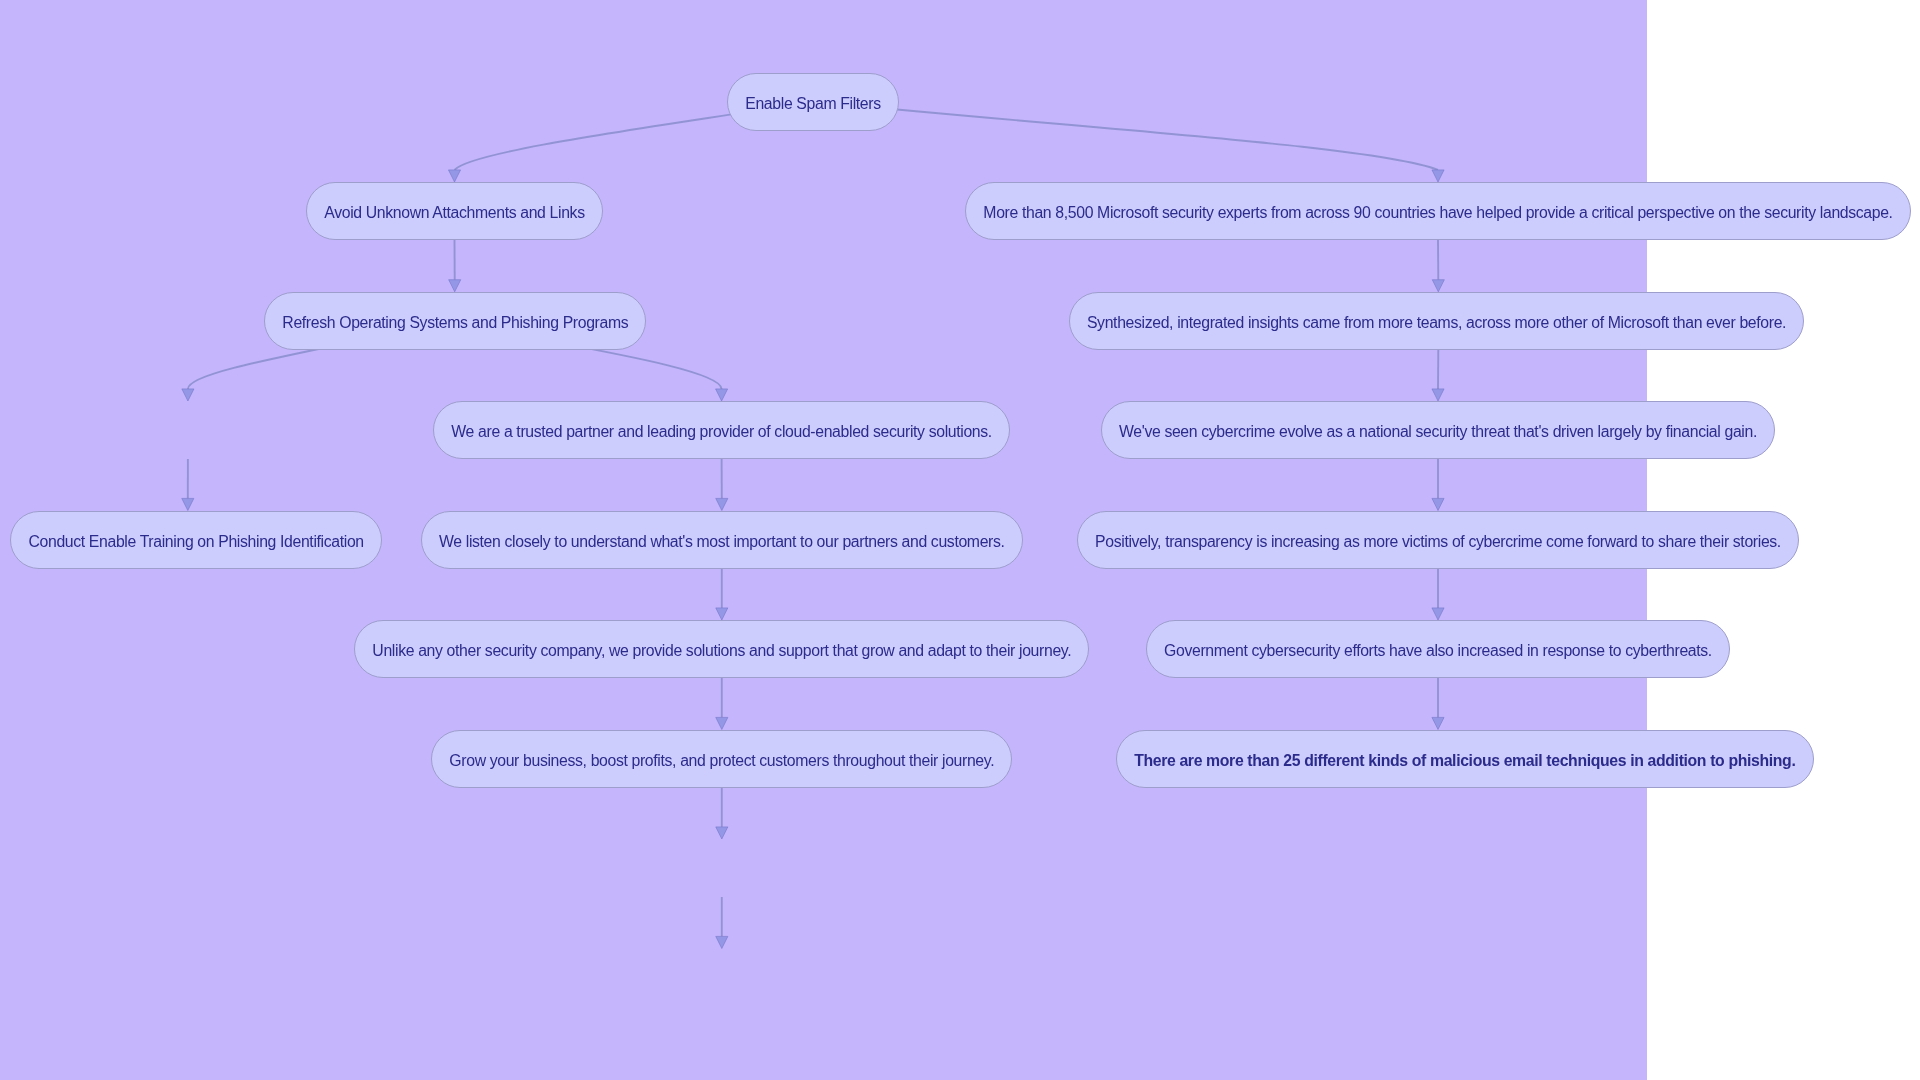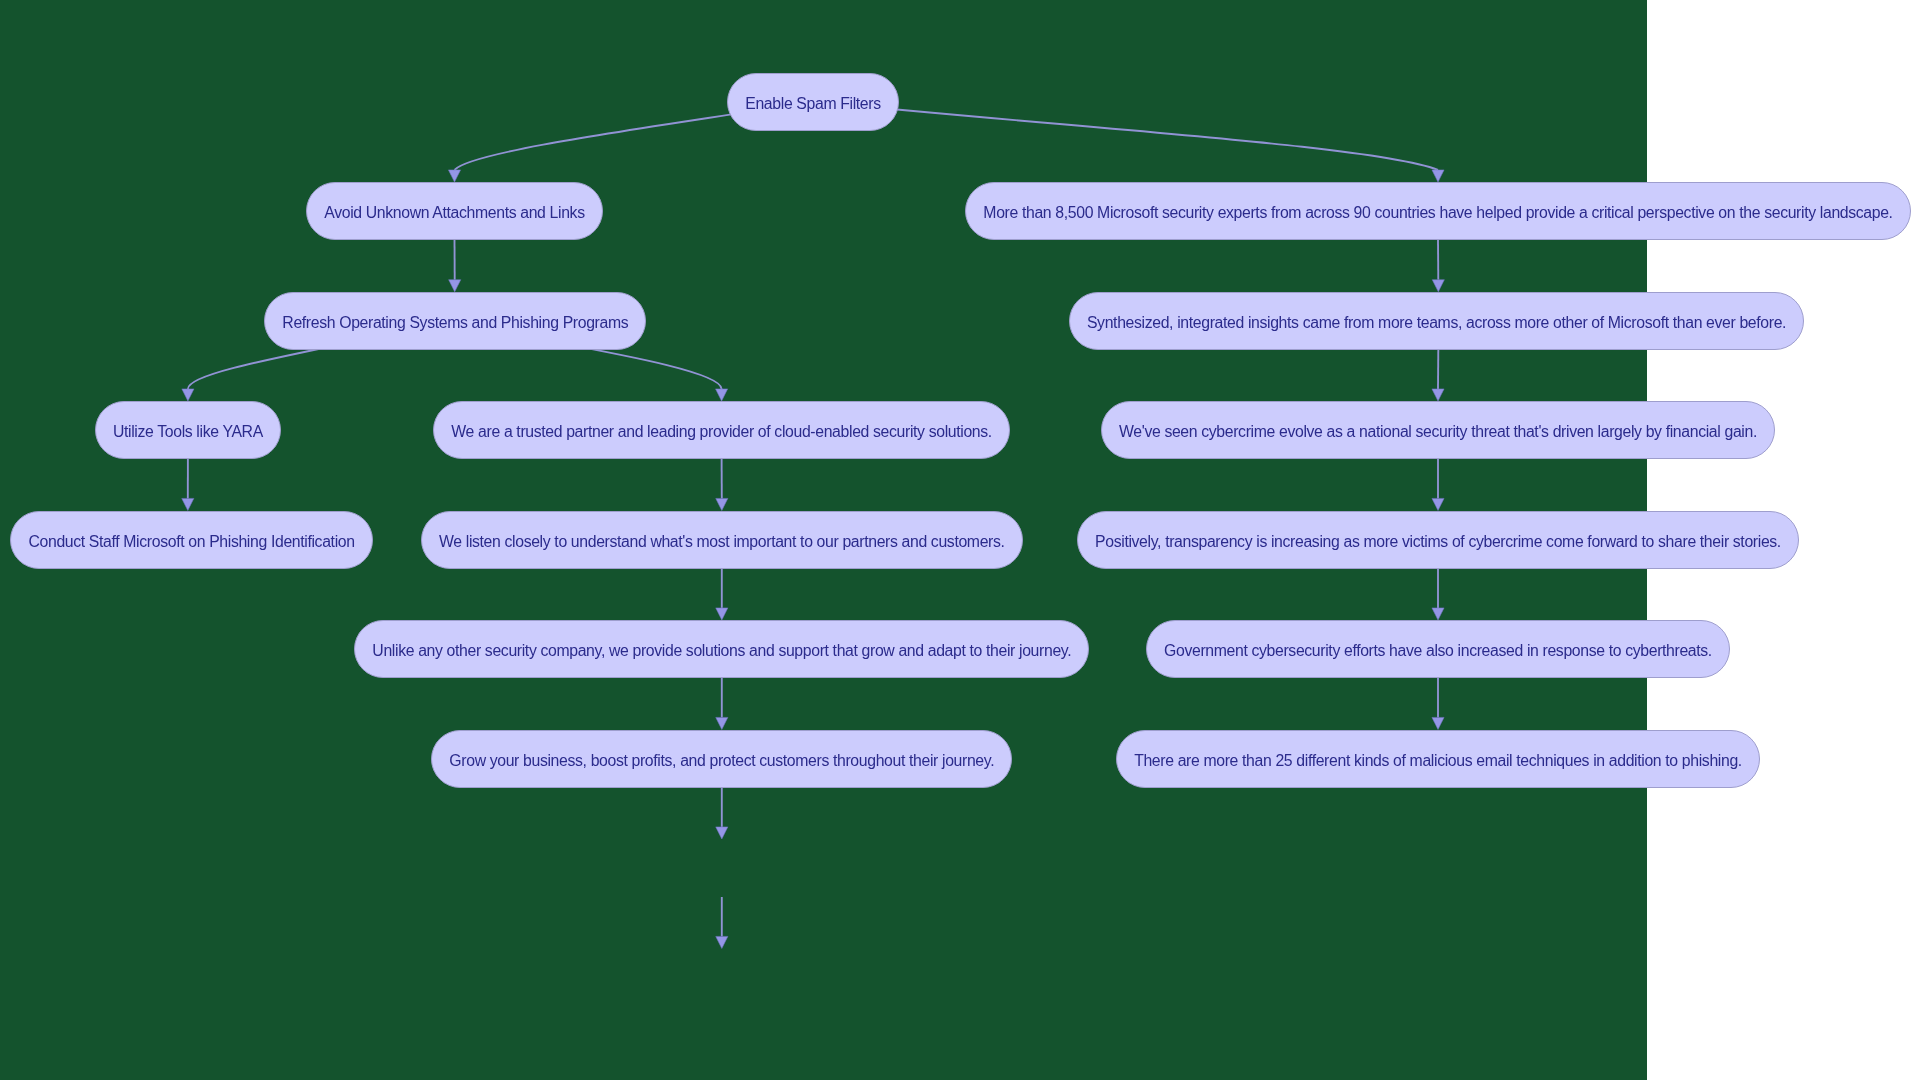--- a/index.html
+++ b/index.html
@@ -1,19 +1,19 @@
 <!DOCTYPE html>
 <html><head>
 <meta charset="utf-8">
 <title>Flowchart</title>
 <style>
   html,body{margin:0;padding:0;background:#ffffff;}
   body{width:1920px;height:1080px;overflow:hidden;
        font-family:"Liberation Sans",sans-serif;}
-  #canvas{position:relative;width:1647px;height:1080px;background:#14532d;}
+  #canvas{position:relative;width:1647px;height:1080px;background:#c4b5fd;}
   #edge-layer{position:absolute;left:0;top:0;width:1920px;height:1080px;
               overflow:visible;z-index:1;}
   .node{position:absolute;z-index:2;box-sizing:border-box;
         height:58px;border-radius:29px;
         background:#ccccfd;border:1px solid #9e9ecd;
         font-size:15.8px;letter-spacing:-0.355px;color:#2b2b8c;white-space:nowrap;}
   .node-label{display:block;padding:0 17.1px;line-height:59.2px;text-align:center;
               transform:translateZ(0);}
   .edge-path{fill:none;stroke:#9193d4;stroke-width:1.88;}
   .edge-arrow{fill:#9496e6;stroke:#7274c4;stroke-width:0.55;stroke-linejoin:miter;}
@@ -64,43 +64,40 @@
     </div>
   <div class="node" style="left: 965.25px; top: 182px;">
       <span class="node-label">More than 8,500 Microsoft security experts from across 90 countries have helped provide a critical perspective on the security landscape.</span>
     </div>
   <div class="node" style="left: 264.26px; top: 291.8px;">
       <span class="node-label">Refresh Operating Systems and Phishing Programs</span>
     </div>
   <div class="node" style="left: 1068.85px; top: 291.8px;">
       <span class="node-label">Synthesized, integrated insights came from more teams,  across more other of Microsoft than ever before.</span>
     </div>
-  <div class="node" style="left: 94.87px; top: 401px;">
-      <span class="node-label">Utilize Tools like YARA</span>
-    </div>
   <div class="node" style="left: 433.26px; top: 401px;">
       <span class="node-label">We are a trusted partner and leading provider of cloud-enabled security solutions.</span>
     </div>
   <div class="node" style="left: 1100.95px; top: 401px;">
       <span class="node-label">We've seen cybercrime evolve as a national security threat that's driven largely by financial gain.</span>
     </div>
   <div class="node" style="left: 10.38px; top: 510.5px;">
-      <span class="node-label">Conduct Staff Microsoft on Phishing Identification</span>
+      <span class="node-label">Conduct Enable Training on Phishing Identification</span>
     </div>
   <div class="node" style="left: 420.92px; top: 510.5px;">
       <span class="node-label">We listen closely to understand what's most important to our partners and customers.</span>
     </div>
   <div class="node" style="left: 1076.99px; top: 510.5px;">
       <span class="node-label">Positively, transparency is increasing as more victims of cybercrime come forward to share their stories.</span>
     </div>
   <div class="node" style="left: 354.27px; top: 620px;">
       <span class="node-label">Unlike any other security company, we provide solutions and support that grow and adapt to their journey.</span>
     </div>
   <div class="node" style="left: 1145.99px; top: 620px;">
       <span class="node-label">Government cybersecurity efforts have also increased in response to cyberthreats.</span>
     </div>
   <div class="node" style="left: 431.28px; top: 729.5px;">
       <span class="node-label">Grow your business, boost profits, and protect customers throughout their journey.</span>
     </div>
-  <div class="node" style="left: 1116.05px; top: 729.5px;">
+  <div class="node" style="left: 1116.05px; top: 729.5px; font-weight: bold;">
       <span class="node-label">There are more than 25 different kinds of malicious email techniques in addition to phishing.</span>
     </div>
 </div>
 
 </body></html>

